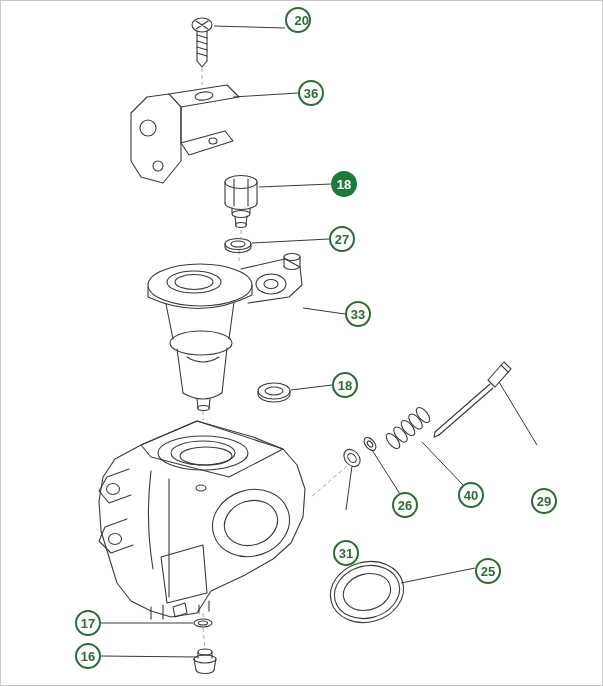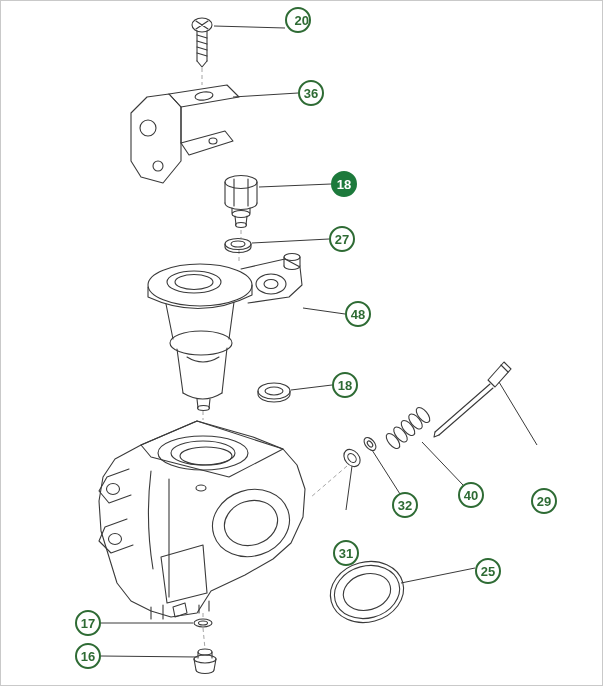--- a/index.html
+++ b/index.html
@@ -214,33 +214,33 @@
   <div class="callout" style="left:297px;top:79px;">
       <span>36</span>
     </div>
   <div class="callout filled" style="left:330px;top:170px;">
       <span>18</span>
     </div>
   <div class="callout" style="left:328px;top:225px;">
       <span>27</span>
     </div>
   <div class="callout" style="left:344px;top:300px;">
-      <span>48</span>
+      <span>33</span>
     </div>
   <div class="callout" style="left:331px;top:371px;">
       <span>18</span>
     </div>
   <div class="callout" style="left:530px;top:439px;margin-top:48px;">
       <span>29</span>
     </div>
   <div class="callout" style="left:457px;top:481px;">
       <span>40</span>
     </div>
   <div class="callout" style="left:391px;top:491px;">
-      <span>32</span>
+      <span>26</span>
     </div>
   <div class="callout" style="left:332px;top:539px;">
       <span>31</span>
     </div>
   <div class="callout" style="left:474px;top:557px;">
       <span>25</span>
     </div>
   <div class="callout" style="left:74px;top:609px;">
       <span>17</span>
     </div>

